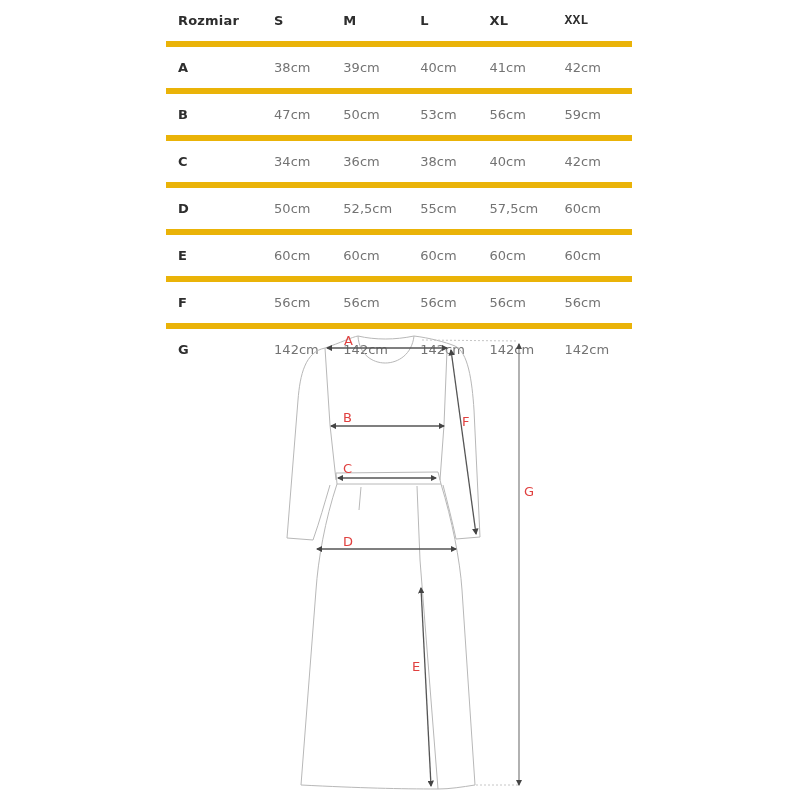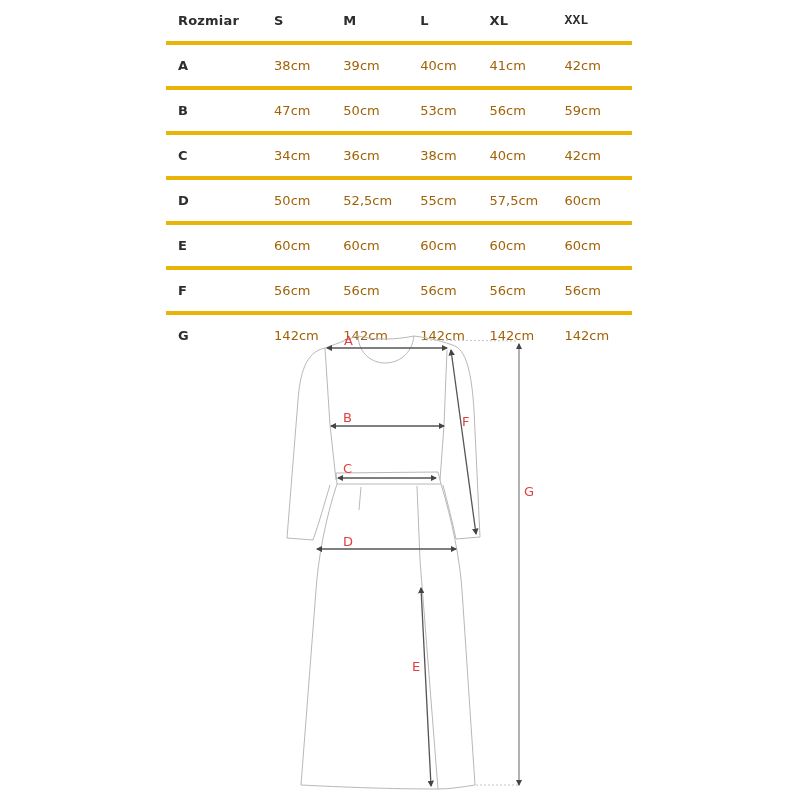--- a/index.html
+++ b/index.html
@@ -1,24 +1,24 @@
 <!DOCTYPE html>
 <html><head>
 <meta charset="utf-8">
 <style>
   html, body { margin: 0; padding: 0; background: #ffffff; }
   body { width: 800px; height: 800px; position: relative; overflow: hidden;
          font-family: "DejaVu Sans", "Liberation Sans", sans-serif; }
   .size-table { position: absolute; left: 166px; top: 0; width: 466px; border-collapse: collapse; }
   .size-table th, .size-table td { padding: 0; height: 41px; text-align: left; vertical-align: middle;
-      border-bottom: 4px solid #eab308; }
+      border-bottom: 6px solid #eab308; }
   .size-table tr:last-child td { border-bottom: none; }
   .size-table th { font-weight: bold; font-size: 13px; color: #2e2e2e; letter-spacing: 0.2px; }
   .size-table th.c0 { font-size: 13px; }
-  .size-table td { font-size: 13px; color: #a16207; }
+  .size-table td { font-size: 13px; color: #737373; }
   .size-table td.rowlbl { font-weight: bold; color: #2e2e2e; }
   .c0 { width: 100px; padding-left: 12px !important; }
   .c1 { width: 72px; } .c2 { width: 80px; } .c3 { width: 72px; } .c4 { width: 78px; } .c5 { width: 70px; font-family: Liberation Mono, monospace; }
   .diagram { position: absolute; left: 0; top: 0; width: 800px; height: 800px; pointer-events: none; }
   .diagram .lbl { font-family: "DejaVu Sans", "Liberation Sans", sans-serif; font-size: 13px; fill: #e0403f; }
 </style>
 </head>
 <body>
 
 <table class="size-table">

